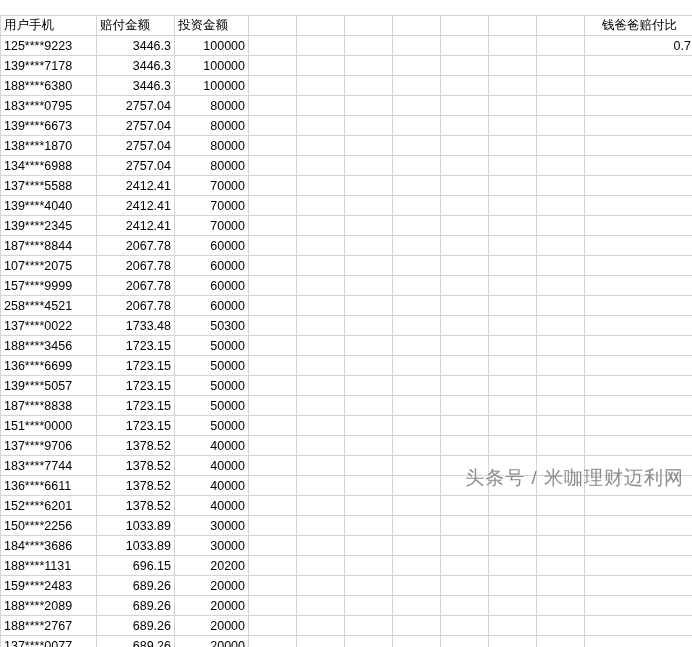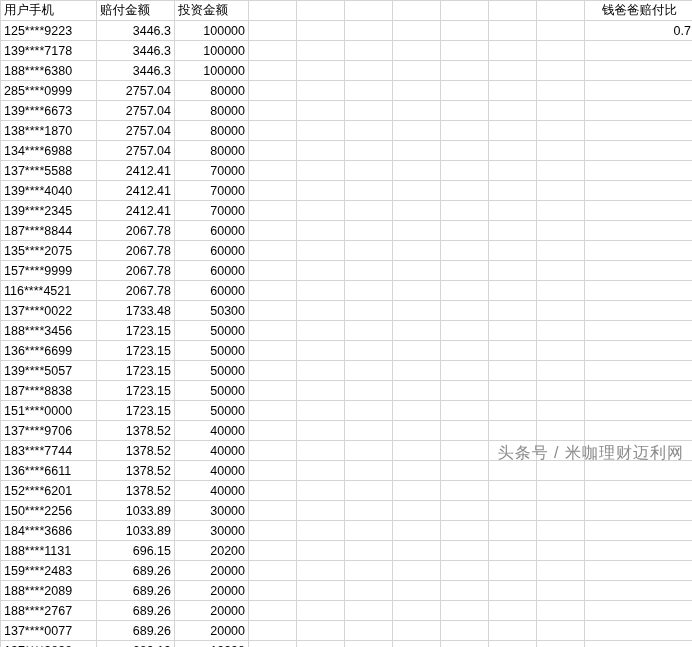--- a/index.html
+++ b/index.html
@@ -10,20 +10,21 @@
   body {
     width: 692px;
     height: 647px;
     overflow: hidden;
     font-family: "Liberation Sans", sans-serif;
   }
   #sheet {
     position: relative;
     width: 692px;
     height: 476px;
+    margin-top: 15px;
   }
   table.grid {
     border-collapse: collapse;
     table-layout: fixed;
     width: 692px;
     font-family: "Liberation Sans", sans-serif;
     font-size: 12.5px;
     color: #000000;
   }
   table.grid td, table.grid th {
@@ -56,23 +57,23 @@
     text-align: left;
   }
   .hdr-right {
     text-align: center;
   }
   .empty { }
 
   .watermark {
     position: absolute;
     right: 8px;
-    bottom: 12px;
+    bottom: 0;
     font-family: "Liberation Sans", sans-serif;
-    font-size: 16px;
+    font-size: 19px;
     color: #8b8b8b;
     letter-spacing: 1px;
     white-space: nowrap;
     pointer-events: none;
   }
 </style>
 </head>
 <body>
 
 <div id="sheet">
@@ -137,21 +138,21 @@
           <td class="empty"></td>
           <td class="empty"></td>
           <td class="empty"></td>
           <td class="empty"></td>
           <td class="empty"></td>
           <td class="empty"></td>
           <td class="empty"></td>
           <td class="empty"></td>
         </tr>
         <tr>
-          <td class="t-left">285****0999</td>
+          <td class="t-left">183****0795</td>
           <td class="t-right">2757.04</td>
           <td class="t-right">80000</td>
           <td class="empty"></td>
           <td class="empty"></td>
           <td class="empty"></td>
           <td class="empty"></td>
           <td class="empty"></td>
           <td class="empty"></td>
           <td class="empty"></td>
           <td class="empty"></td>
@@ -241,21 +242,21 @@
           <td class="empty"></td>
           <td class="empty"></td>
           <td class="empty"></td>
           <td class="empty"></td>
           <td class="empty"></td>
           <td class="empty"></td>
           <td class="empty"></td>
           <td class="empty"></td>
         </tr>
         <tr>
-          <td class="t-left">135****2075</td>
+          <td class="t-left">107****2075</td>
           <td class="t-right">2067.78</td>
           <td class="t-right">60000</td>
           <td class="empty"></td>
           <td class="empty"></td>
           <td class="empty"></td>
           <td class="empty"></td>
           <td class="empty"></td>
           <td class="empty"></td>
           <td class="empty"></td>
           <td class="empty"></td>
@@ -267,21 +268,21 @@
           <td class="empty"></td>
           <td class="empty"></td>
           <td class="empty"></td>
           <td class="empty"></td>
           <td class="empty"></td>
           <td class="empty"></td>
           <td class="empty"></td>
           <td class="empty"></td>
         </tr>
         <tr>
-          <td class="t-left">116****4521</td>
+          <td class="t-left">258****4521</td>
           <td class="t-right">2067.78</td>
           <td class="t-right">60000</td>
           <td class="empty"></td>
           <td class="empty"></td>
           <td class="empty"></td>
           <td class="empty"></td>
           <td class="empty"></td>
           <td class="empty"></td>
           <td class="empty"></td>
           <td class="empty"></td>

